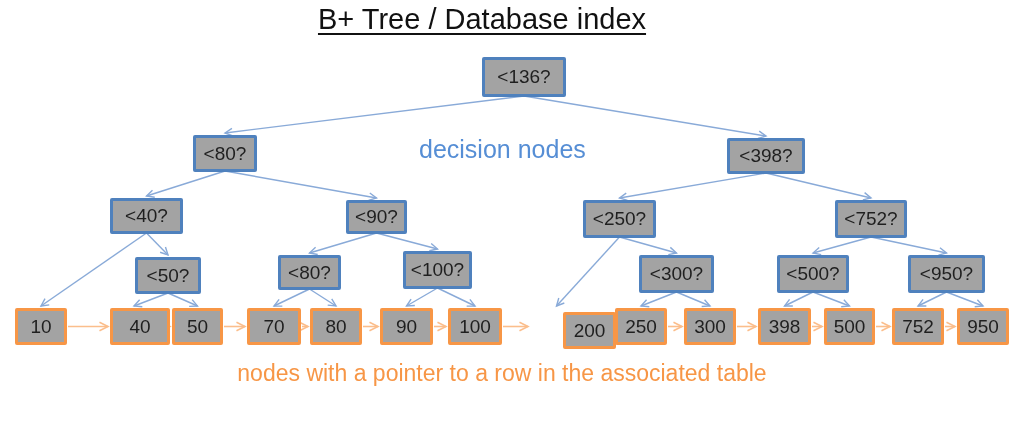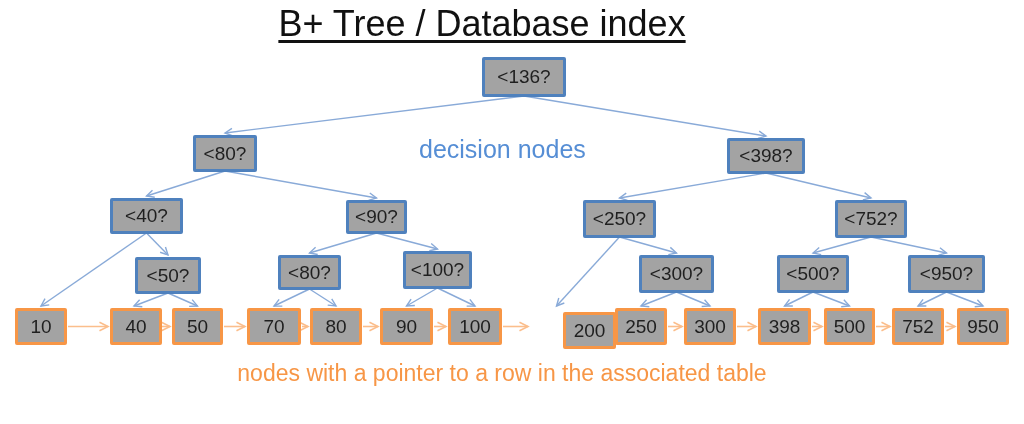--- a/index.html
+++ b/index.html
@@ -7,21 +7,21 @@
     position:relative;
     width:1024px;height:424px;
     background:#ffffff;
     font-family:"Liberation Sans", sans-serif;
     overflow:hidden;
   }
   .title{
     position:absolute;
     top:3px;left:0;width:964px;
     text-align:center;
-    font-size:36px;
+    font-size:29px;
     color:var(--title-text);
     text-decoration:underline;
     text-underline-offset:4px;
   }
   #edge-layer{position:absolute;left:0;top:0;z-index:1;}
   #node-layer{position:absolute;left:0;top:0;width:1024px;height:424px;z-index:2;}
   .dnode,.lnode{
     position:absolute;
     box-sizing:border-box;
     background:#a3a3a3;
@@ -116,21 +116,21 @@
       <div class="dnode" style="left: 346px; top: 200px; width: 61px; height: 34px;">&lt;90?</div>
       <div class="dnode" style="left: 583px; top: 200px; width: 73px; height: 38px;">&lt;250?</div>
       <div class="dnode" style="left: 835px; top: 200px; width: 72px; height: 38px;">&lt;752?</div>
       <div class="dnode" style="left: 135px; top: 257px; width: 66px; height: 37px;">&lt;50?</div>
       <div class="dnode" style="left: 278px; top: 255px; width: 63px; height: 35px;">&lt;80?</div>
       <div class="dnode" style="left: 403px; top: 251px; width: 69px; height: 38px;">&lt;100?</div>
       <div class="dnode" style="left: 639px; top: 255px; width: 75px; height: 38px;">&lt;300?</div>
       <div class="dnode" style="left: 777px; top: 255px; width: 72px; height: 38px;">&lt;500?</div>
       <div class="dnode" style="left: 908px; top: 255px; width: 77px; height: 38px;">&lt;950?</div>
       <div class="lnode" style="left: 15px; top: 308px; width: 52px; height: 37px;">10</div>
-      <div class="lnode" style="left: 110px; top: 308px; width: 52px; height: 37px; text-align: right;">40</div>
+      <div class="lnode" style="left: 110px; top: 308px; width: 60px; height: 37px; text-align: right;">40</div>
       <div class="lnode" style="left: 172px; top: 308px; width: 51px; height: 37px;">50</div>
       <div class="lnode" style="left: 247px; top: 308px; width: 54px; height: 37px;">70</div>
       <div class="lnode" style="left: 310px; top: 308px; width: 52px; height: 37px;">80</div>
       <div class="lnode" style="left: 380px; top: 308px; width: 53px; height: 37px;">90</div>
       <div class="lnode" style="left: 448px; top: 308px; width: 54px; height: 37px;">100</div>
       <div class="lnode" style="left: 530px; top: 312px; width: 53px; height: 37px; margin-left: 33px;">200</div>
       <div class="lnode" style="left: 615px; top: 308px; width: 52px; height: 37px;">250</div>
       <div class="lnode" style="left: 684px; top: 308px; width: 52px; height: 37px;">300</div>
       <div class="lnode" style="left: 758px; top: 308px; width: 53px; height: 37px;">398</div>
       <div class="lnode" style="left: 824px; top: 308px; width: 51px; height: 37px;">500</div>

